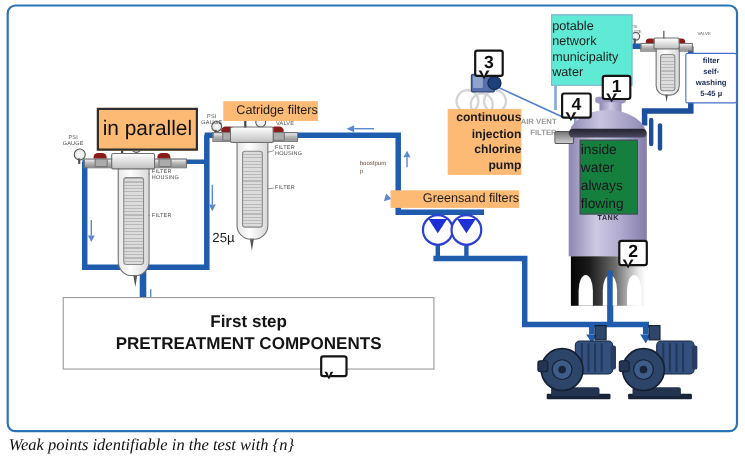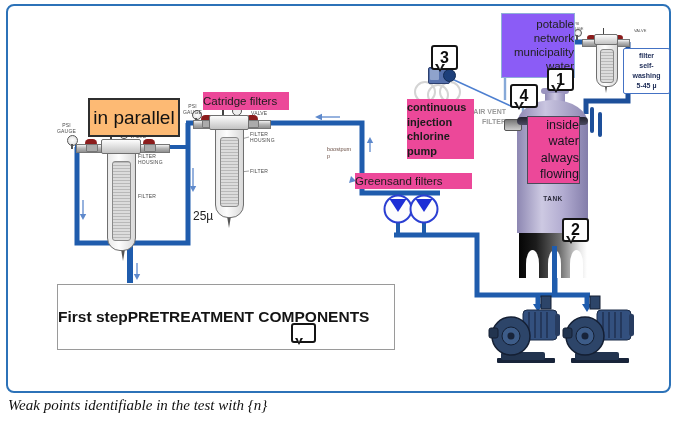--- a/index.html
+++ b/index.html
@@ -2,21 +2,21 @@
 <html><head>
 <meta charset="utf-8">
 <style>
   html,body{margin:0;padding:0;background:#fff}
   #canvas{position:relative;width:677px;height:424px;background:#fff;overflow:hidden;
           font-family:"Liberation Sans",sans-serif;color:#1a1a1a}
   .abs{position:absolute}
   svg{position:absolute;overflow:visible}
 
   
-  .graybox{background:#ec4899;color:#1c1c1c;text-align:left}
+  .graybox{background:#fdba74;color:#1c1c1c;text-align:right}
   .t5{font:400 5px/1.2 "Liberation Sans",sans-serif;color:#4a4a4a;letter-spacing:.2px;white-space:nowrap}
   .t4{font:400 4px/1.2 "Liberation Sans",sans-serif;color:#5a5a5a;white-space:nowrap}
 
   
   .metalbar{background:linear-gradient(#f2f2f2,#b9b9b9 45%,#8f8f8f);border:1px solid #767676}
   .headcap{background:linear-gradient(#fdfdfd,#c2c2c2);border:1px solid #6f6f6f;border-radius:2px}
   .housing{background:linear-gradient(90deg,#e9e9e9,#fdfdfd 40%,#d9d9d9);border:1px solid #6f6f6f;border-radius:0 0 13px 13px}
   .cartridge{background:repeating-linear-gradient(0deg,#dcdcdc 0 2px,#b9b9b9 2px 3px),
              repeating-linear-gradient(90deg,rgba(255,255,255,.55) 0 2px,rgba(120,120,120,.28) 2px 4px),#d5d5d5;
              background-blend-mode:normal,multiply;border:1px solid #8a8a8a;border-radius:3px}
@@ -183,22 +183,22 @@
         <div>pump</div>
     </div>
   </div>
 
   <div class="abs" style="left:470px;top:107px;width:36px;text-align:right;font:700 7px/9.5px 'Liberation Sans',sans-serif;color:#9a9a9a;z-index:3">
     <div>AIR VENT</div>
       <div>FILTER</div>
   </div>
   <div class="abs" style="left:504px;top:119px;width:16px;height:10px;background:linear-gradient(#777,#ccc);border:1px solid #555;border-radius:2px;z-index:3"></div>
 
-  <div class="abs" style="left:501px;top:13px;width:72px;height:60px;background:#8b5cf6;border:1.5px solid #8fb0d8;z-index:5;
-              text-align:right;font:400 11.5px/14px 'Liberation Sans',sans-serif;color:#222;padding-top:3px">
+  <div class="abs" style="left:501px;top:13px;width:72px;height:60px;background:#5eead4;border:1.5px solid #8fb0d8;z-index:5;
+              text-align:left;font:400 11.5px/14px 'Liberation Sans',sans-serif;color:#222;padding-top:3px">
     <div>potable</div>
       <div>network</div>
     <div>municipality</div>
       <div>water</div>
   </div>
 
   <div>
     <div class="abs t4" style="left:569px;top:22px;text-align:center;z-index:3">
       <div>PSI</div>
         <div>GAUGE</div>
@@ -224,22 +224,22 @@
   </div>
 
   <div>
     <div class="abs" style="left:541px;top:88px;width:28px;height:6px;background:#9a94bf;border-radius:3px;z-index:2"></div>
     <div class="abs" style="left:545px;top:93px;width:20px;height:12px;background:linear-gradient(90deg,#8f89b4,#cdc9e2,#938dbb);z-index:2"></div>
     <div class="abs" style="left:517px;top:100px;width:71px;height:24px;border-radius:50% 50% 0 0/100% 100% 0 0;
                 background:linear-gradient(90deg,#8d87b2,#c9c5e0 40%,#8d87b2);z-index:2"></div>
     <div class="abs" style="left:517px;top:117px;width:71px;height:8px;background:linear-gradient(#23222e,#4a4960);border-radius:4px;z-index:3"></div>
     <div class="abs" style="left:517px;top:123px;width:71px;height:110px;
                 background:linear-gradient(90deg,#8d87b2,#cdc9e2 35%,#b2acd1 65%,#837daa);z-index:2"></div>
-    <div class="abs" style="left:527px;top:116px;width:51px;height:66px;background:#ec4899;border:1px solid #4a4a5a;z-index:4;
-                text-align:right;font:400 12.5px/16.4px 'Liberation Sans',sans-serif;color:#15151f">
+    <div class="abs" style="left:527px;top:127px;width:51px;height:66px;background:#15803d;border:1px solid #4a4a5a;z-index:4;
+                text-align:left;font:400 12.5px/16.4px 'Liberation Sans',sans-serif;color:#15151f">
       <div>inside</div>
         <div>water</div>
       <div>always</div>
         <div>flowing</div>
     </div>
     <div class="abs" style="left:540px;top:195px;width:26px;text-align:center;font:700 6.5px 'Liberation Sans',sans-serif;
                 letter-spacing:.5px;color:#2a2a3a;z-index:4">TANK</div>
     <div class="abs" style="left:519px;top:233px;width:68px;height:45px;z-index:2;
                 background:linear-gradient(90deg,#050505,#1c1c1c 25%,#6e6e6e 60%,#e8e8e8 90%,#fff)">
       <div class="abs" style="left:7px;bottom:0;width:13px;height:28px;background:#fff;border-radius:50% 50% 0 0"></div>
@@ -277,22 +277,22 @@
       <line x1="130" y1="18" x2="130" y2="44" stroke="#24385c" stroke-width="2"></line>
       <line x1="136" y1="18" x2="136" y2="44" stroke="#24385c" stroke-width="2"></line>
       <rect x="144" y="20" width="5" height="22" rx="2" fill="#273c60"></rect>
       <circle cx="100" cy="42" r="19" fill="#2d4569" stroke="#141f33" stroke-width="1.5"></circle>
       <circle cx="100" cy="42" r="9" fill="#3d5c88" stroke="#141f33"></circle>
       <circle cx="100" cy="42" r="3.5" fill="#18243a"></circle>
       <rect x="78" y="34" width="9" height="10" rx="2" fill="#22344f" stroke="#141f33"></rect>
     </g>
   </svg>
 
-  <div class="abs" style="left:57px;top:284px;width:336px;height:64px;background:#fff;border:1.5px solid #9a9a9a;z-index:5;
-              display:flex;align-items:center;justify-content:flex-start;
+  <div class="abs" style="left:57px;top:270px;width:336px;height:64px;background:#fff;border:1.5px solid #9a9a9a;z-index:5;
+              display:flex;flex-direction:column;align-items:center;justify-content:center;
               font:700 15.5px/20.5px 'Liberation Sans',sans-serif;color:#141414;text-align:center">
     <div>First step</div>
     <div>PRETREATMENT COMPONENTS</div>
   </div>
   <div class="callout small" style="left:291px;top:323px;width:21px;height:16px;"></div>
 
   <div class="callout" style="left:547px;top:68px;width:23px;height:19px">1</div>
   <div class="callout" style="left:562px;top:218px;width:23px;height:20px">2</div>
   <div class="callout" style="left:431px;top:45px;width:23px;height:21px">3</div>
   <div class="callout" style="left:510px;top:84px;width:24px;height:20px">4</div>

